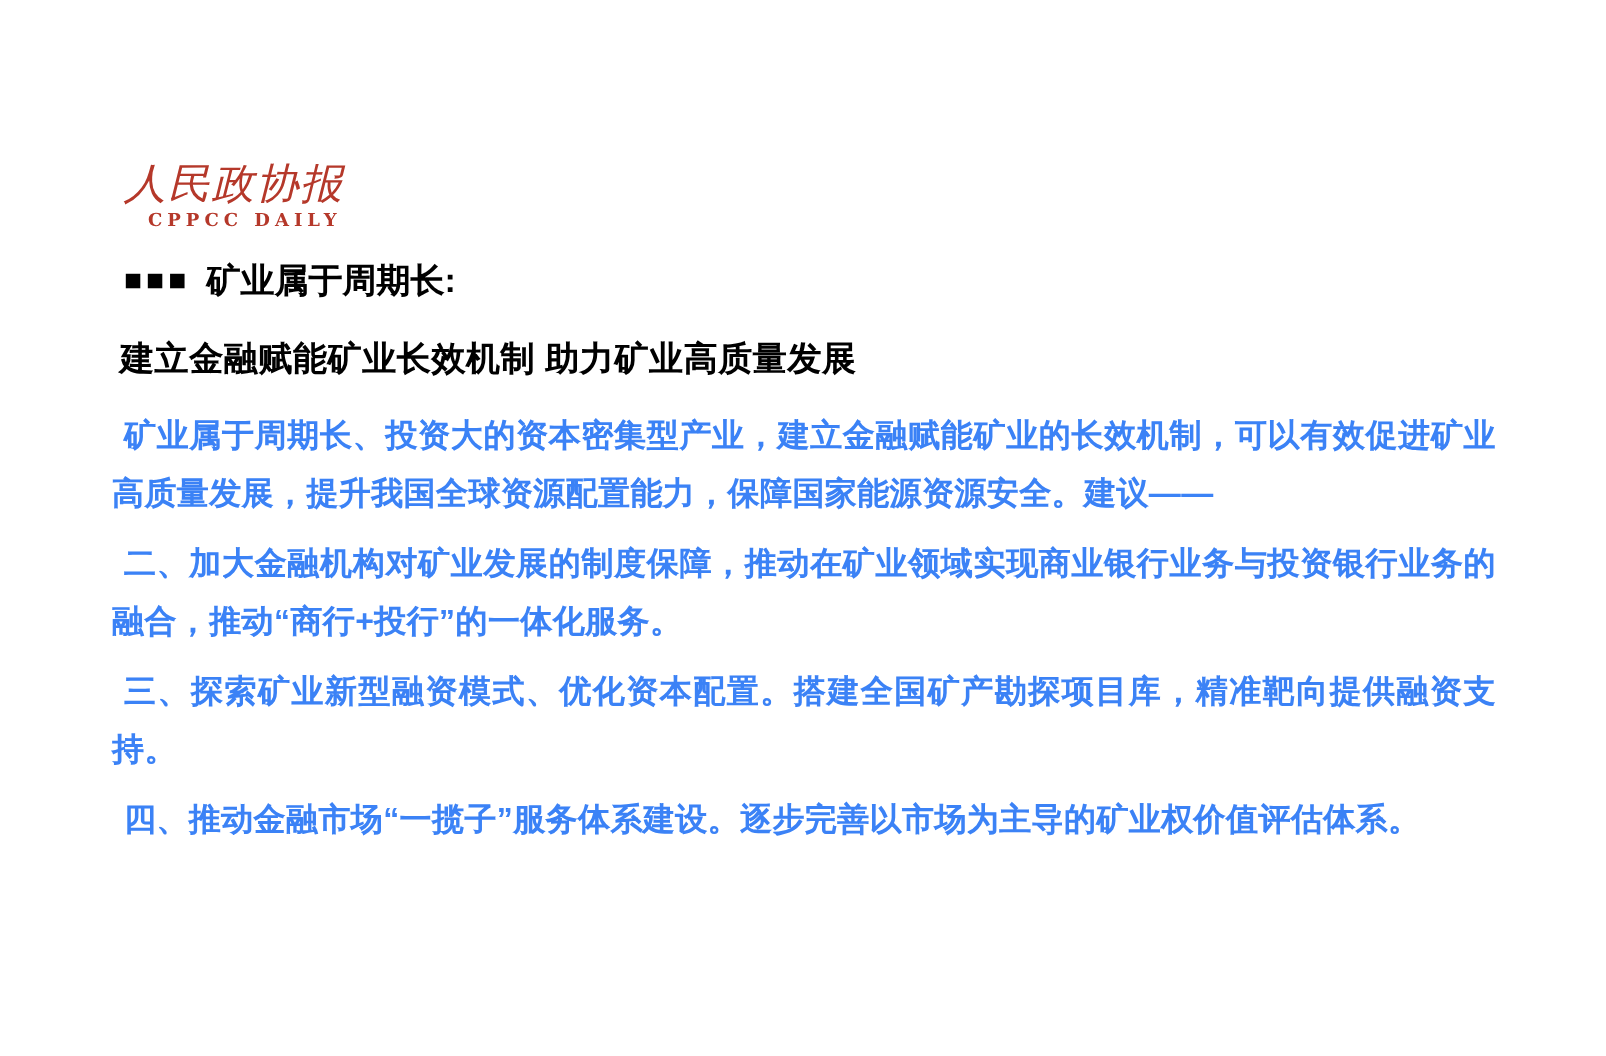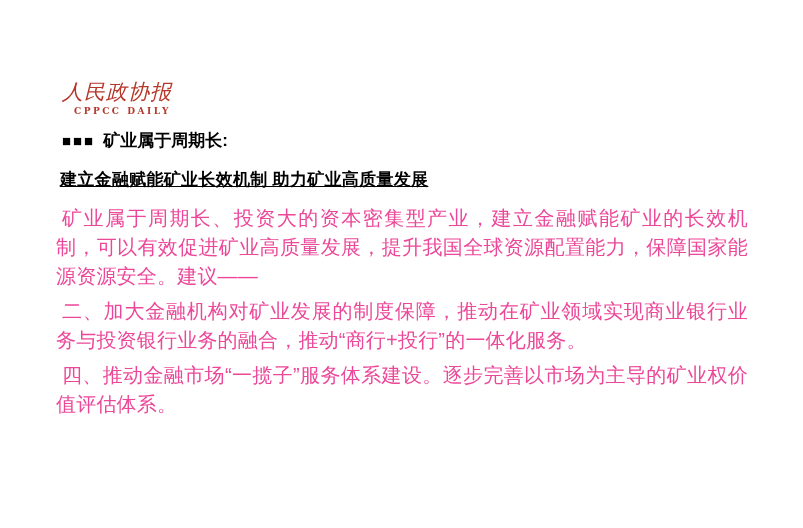--- a/index.html
+++ b/index.html
@@ -59,33 +59,32 @@
     line-height: 1;
   }
   
   .title {
     margin: 22px 0 0 4px;
     font-size: 17px;
     font-weight: bold;
     line-height: 1;
     color: #000000;
     letter-spacing: 0.3px;
-    text-decoration: underline;
   }
   
   .body { margin-top: 16px; }
   .body p {
-    font-size: 20px;
-    font-weight: normal;
+    font-size: 16px;
+    font-weight: bold;
     line-height: 29px;
     margin: 0 0 6px 0;
     text-indent: 6px;
     text-align: justify;
     letter-spacing: 0.2px;
-    color: #ec4899;
+    color: #3b82f6;
   }
 </style>
 </head>
 <body>
 
 <div class="page">
 
   <header class="masthead">
     <div class="logo-cn">人民政协报</div>
     <div class="logo-en">CPPCC DAILY</div>
@@ -94,16 +93,17 @@
   <div class="kicker">
     <span class="marker">■■■</span>
     <span>矿业属于周期长:</span>
   </div>
 
   <h1 class="title">建立金融赋能矿业长效机制 助力矿业高质量发展</h1>
 
   <div class="body">
     <p>矿业属于周期长、投资大的资本密集型产业，建立金融赋能矿业的长效机制，可以有效促进矿业高质量发展，提升我国全球资源配置能力，保障国家能源资源安全。建议——</p>
     <p>二、加大金融机构对矿业发展的制度保障，推动在矿业领域实现商业银行业务与投资银行业务的融合，推动“商行+投行”的一体化服务。</p>
+    <p>三、探索矿业新型融资模式、优化资本配置。搭建全国矿产勘探项目库，精准靶向提供融资支持。</p>
     <p>四、推动金融市场“一揽子”服务体系建设。逐步完善以市场为主导的矿业权价值评估体系。</p>
   </div>
 
 </div>
 
 </body></html>

